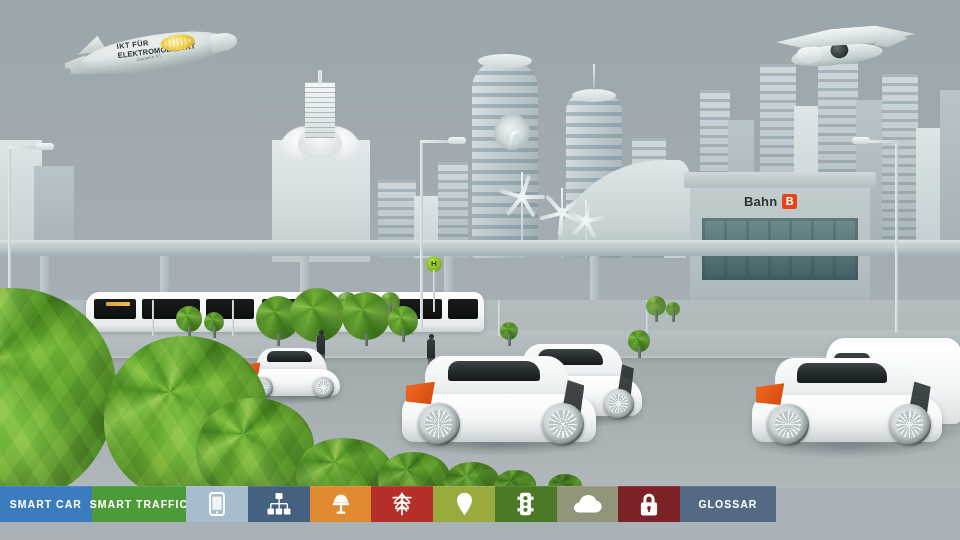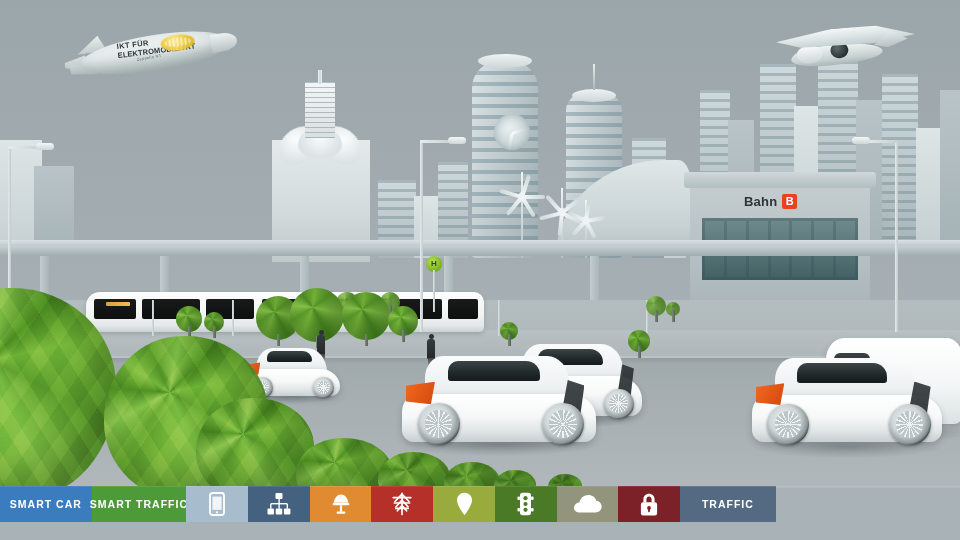--- a/index.html
+++ b/index.html
@@ -918,17 +918,17 @@
         <span>
           <svg width="18" height="23" viewBox="0 0 18 23" fill="#fff">
             <path d="M9 0.8C5.8.8 3.4 3.2 3.4 6.3v3.1h3V6.3c0-1.5 1.2-2.7 2.6-2.7s2.6 1.2 2.6 2.7v3.1h3V6.3C14.6 3.2 12.2.8 9 .8z"></path>
             <rect x="0.9" y="9.2" width="16.2" height="13.2" rx="2.2"></rect>
             <circle cx="9" cy="15" r="1.9" fill="#7d2128"></circle>
             <rect x="8.1" y="15" width="1.8" height="4.2" rx=".9" fill="#7d2128"></rect>
           </svg>
         </span>
       </div>
       <div class="tile" style="background: rgb(83, 106, 130); width: 95.4386px; flex: 0 0 95.4386px;">
-        <span class="tile-label">TRAFFIC</span>
+        <span class="tile-label">GLOSSAR</span>
       </div>
     </nav>
 
 </div>
 
 </body></html>

